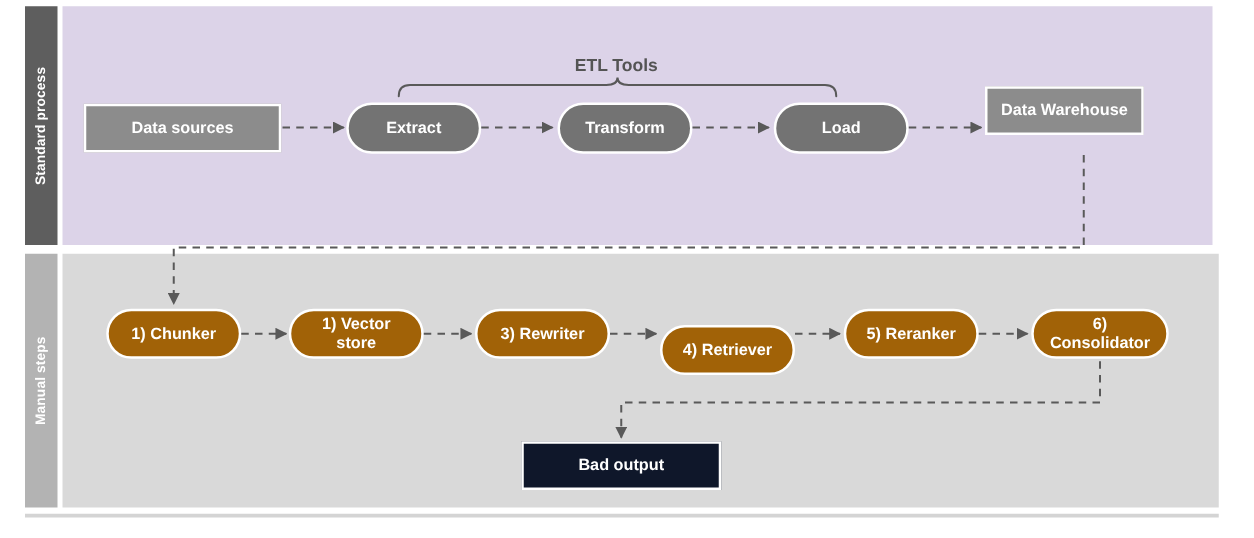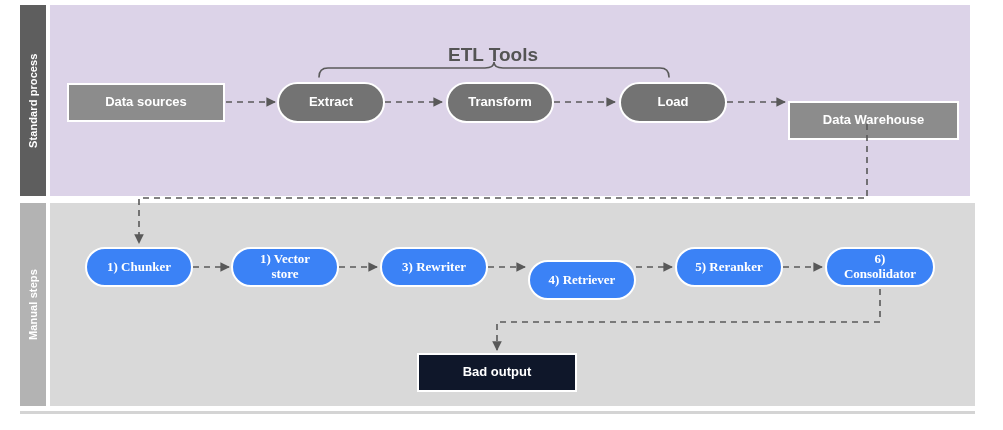--- a/index.html
+++ b/index.html
@@ -39,32 +39,32 @@
     color:#ffffff;
     font-weight:bold;
     font-size:13px;
     line-height:1.12;
     border:2px solid #ffffff;
     z-index:4;
   }
   .node.rect{border-radius:0;text-align:right;}
   .node.pill{border-radius:22px;}
   .node.grey  {background:#8c8c8c;}
-  .node.grey2 {background:#3b82f6;font-family:Liberation Serif, serif;}
+  .node.grey2 {background:#a16207;}
   .node.magenta{background:#737373;}
   .node.yellow{background:#0f172a;}
 
   
   #wires{position:absolute;left:0;top:0;width:1003px;height:430px;z-index:6;pointer-events:none;}
 
   
   #etl-label{
     position:absolute;left:400px;top:44px;width:186px;
     text-align:center;
-    color:#545454;font-size:19px;font-weight:bold;
+    color:#545454;font-size:14px;font-weight:bold;
     z-index:7;
   }
 </style>
 </head>
 <body>
 
 <div id="stage">
 
   <div class="lane-label" id="band-top-label">
     <span>Standard process</span>
@@ -117,21 +117,21 @@
   </div>
 
   <div class="node pill magenta" style="left:446px;top:82px;width:108px;height:41px;">
     <span>Transform</span>
   </div>
 
   <div class="node pill magenta" style="left:619px;top:82px;width:108px;height:41px;">
     <span>Load</span>
   </div>
 
-  <div class="node rect grey" style="left:788px;top:101px;width:171px;height:39px;">
+  <div class="node rect grey" style="left:788px;top:69px;width:127px;height:39px;">
     <span>Data Warehouse</span>
   </div>
 
   <div class="node pill grey2" style="left:85px;top:247px;width:108px;height:40px;">
     <span>1) Chunker</span>
   </div>
 
   <div class="node pill grey2" style="left:231px;top:247px;width:108px;height:40px;">
     <span>
       <span>1) Vector</span><br>

